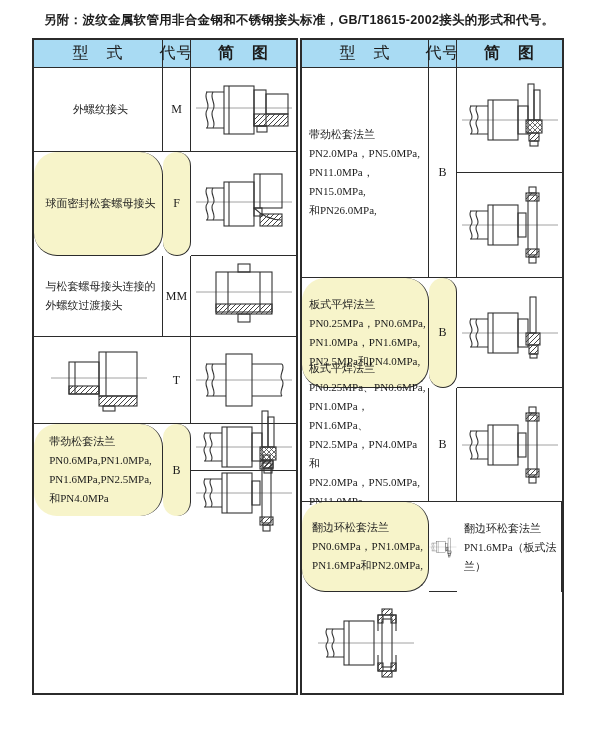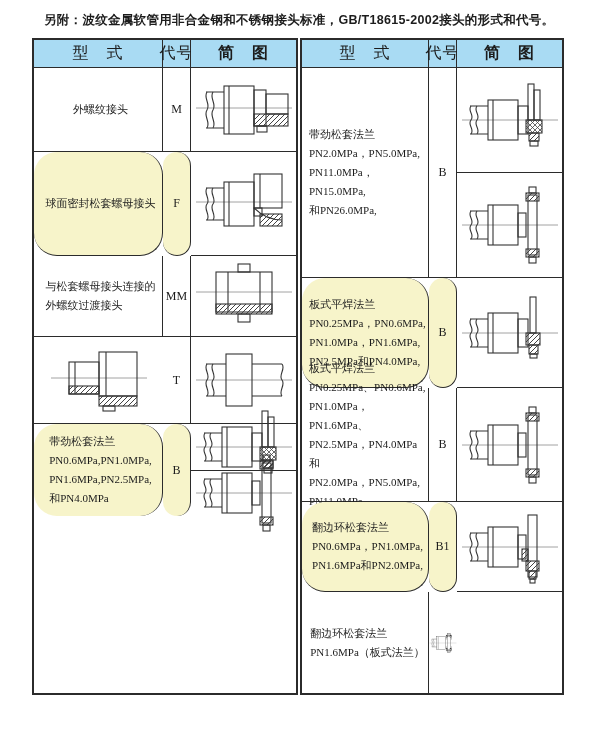--- a/index.html
+++ b/index.html
@@ -322,23 +322,20 @@
         <rect x="69" y="72" width="7" height="6"></rect>
       </g>
     </svg>
   </div>
 
   <div class="cell type hl">
       <div class="type-text">翻边环松套法兰
 PN0.6MPa，PN1.0MPa,
 PN1.6MPa和PN2.0MPa,</div>
     </div>
-  <div class="cell code hl">
-      <span>B1</span>
-    </div>
   <div class="cell diagram last-col">
     <svg class="fit" viewBox="0 0 100 80" width="100" height="80">
       <line class="cl" x1="2" y1="40" x2="98" y2="40"></line>
       <g class="ln">
         <path d="M28,26 H10 M28,54 H10"></path>
         <path d="M11,26 c-4,5 4,9 0,14 c-4,5 4,9 0,14"></path>
         <path d="M17,26 c-4,5 4,9 0,14 c-4,5 4,9 0,14"></path>
         <rect x="28" y="20" width="30" height="40"></rect>
         <line x1="33" y1="20" x2="33" y2="60"></line>
         <rect x="58" y="28" width="8" height="24"></rect>

